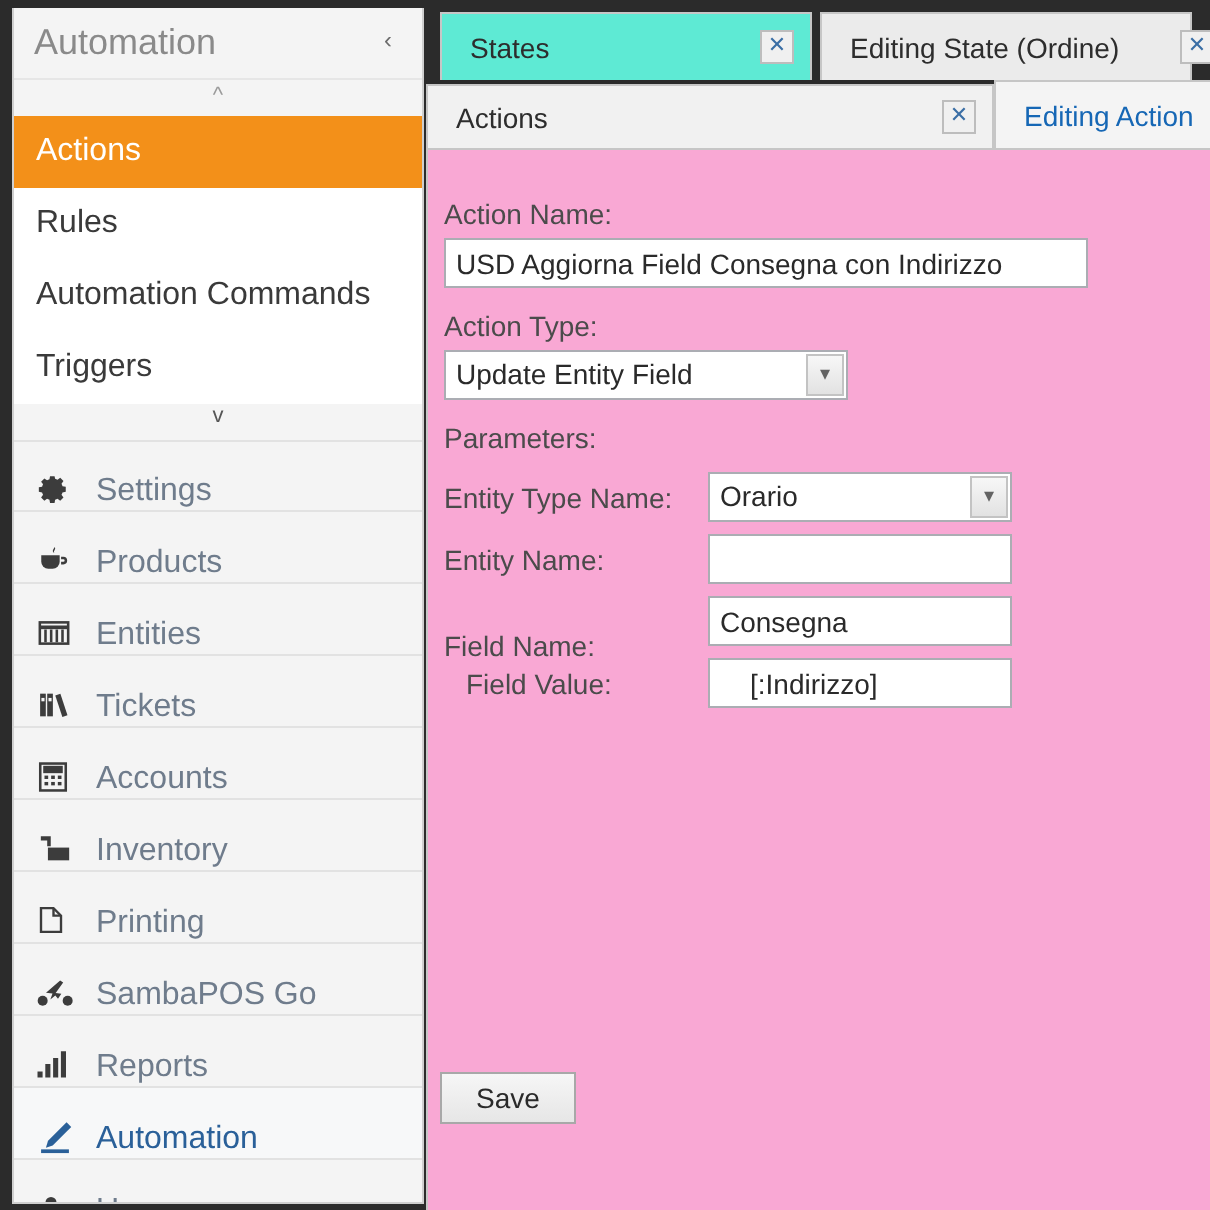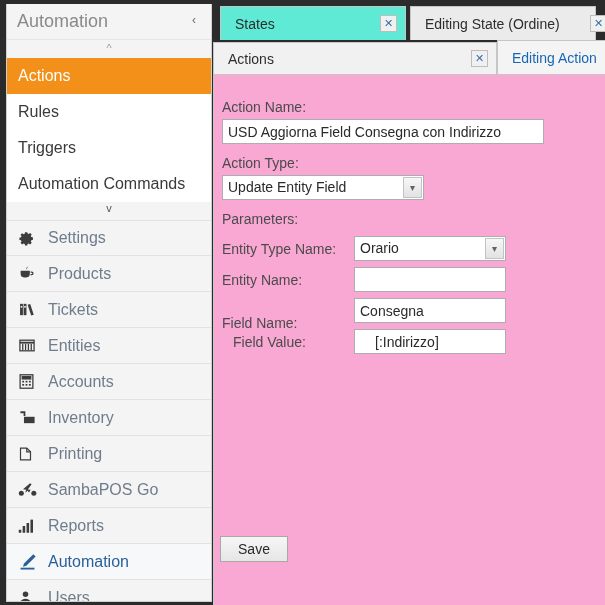--- a/index.html
+++ b/index.html
@@ -74,21 +74,21 @@
     cursor: pointer;
   }
   .sub-item.active {
     background: #f39019;
     color: #ffffff;
   }
   #mainmenu { background: #f4f4f4; }
   .menu-item {
     height: 36px;
     display: flex;
-    align-items: center;
+    align-items: flex-end;
     padding-left: 11px;
     border-bottom: 1px solid #e2e2e2;
     font-size: 16px;
     color: #6f7c8c;
     cursor: pointer;
     background: #f4f4f4;
   }
   .menu-item:first-child { border-top: 1px solid #e2e2e2; }
   .menu-item .ico {
     width: 26px;
@@ -281,24 +281,24 @@
     </div>
 
     <div id="submenu">
       <div class="sub-item active">
         <span>Actions</span>
       </div>
       <div class="sub-item">
         <span>Rules</span>
       </div>
       <div class="sub-item">
+        <span>Automation Commands</span>
+      </div>
+      <div class="sub-item">
         <span>Triggers</span>
-      </div>
-      <div class="sub-item">
-        <span>Automation Commands</span>
       </div>
     </div>
 
     <div class="chev-row down">
       <div class="g">v</div>
     </div>
 
     <div id="mainmenu">
 
       <div class="menu-item">
@@ -313,44 +313,44 @@
 
       <div class="menu-item">
         <span class="ico">
           <svg width="18" height="17" viewBox="0 0 24 24" fill="currentColor">
             <path d="M12.5 2.2c.6.9.3 1.6-.2 2.3-.4.6-.6 1 0 1.8-1-.4-1.4-1.3-1-2.1.3-.7.8-1.1 1.2-2z"></path>
             <path d="M3 8h13v4.5a5 5 0 01-5 5H8a5 5 0 01-5-5V8z"></path>
             <path d="M17 9h1.6a2.7 2.7 0 010 5.4H17v-1.8h1.6a.9.9 0 000-1.8H17V9z"></path>
           </svg>
         </span>
         <span class="lbl">Products</span>
+      </div>
+
+      <div class="menu-item">
+        <span class="ico">
+          <svg width="18" height="17" viewBox="0 0 24 24" fill="none" stroke="currentColor" stroke-width="1.8">
+            <rect x="2" y="4.5" width="20" height="15"></rect>
+            <path d="M2 8h20" stroke-width="2.6"></path>
+            <path d="M6 9.5v9M10 9.5v9M14 9.5v9M18 9.5v9"></path>
+          </svg>
+        </span>
+        <span class="lbl">Entities</span>
       </div>
 
       <div class="menu-item">
         <span class="ico">
           <svg width="19" height="17" viewBox="0 0 24 24" fill="currentColor">
             <rect x="1.5" y="4" width="4" height="16"></rect>
             <rect x="2.4" y="7" width="2.2" height="2.4" fill="#f4f4f4"></rect>
             <rect x="6.5" y="4" width="4" height="16"></rect>
             <rect x="7.4" y="7" width="2.2" height="2.4" fill="#f4f4f4"></rect>
             <path d="M12.2 5.3l3.6-1.2 5 15.2-3.6 1.2z"></path>
           </svg>
         </span>
         <span class="lbl">Tickets</span>
-      </div>
-
-      <div class="menu-item">
-        <span class="ico">
-          <svg width="18" height="17" viewBox="0 0 24 24" fill="none" stroke="currentColor" stroke-width="1.8">
-            <rect x="2" y="4.5" width="20" height="15"></rect>
-            <path d="M2 8h20" stroke-width="2.6"></path>
-            <path d="M6 9.5v9M10 9.5v9M14 9.5v9M18 9.5v9"></path>
-          </svg>
-        </span>
-        <span class="lbl">Entities</span>
       </div>
 
       <div class="menu-item">
         <span class="ico">
           <svg width="17" height="17" viewBox="0 0 24 24" fill="none" stroke="currentColor" stroke-width="1.8">
             <rect x="3" y="2.5" width="18" height="19"></rect>
             <rect x="6" y="5" width="12" height="3.4" fill="currentColor"></rect>
             <g fill="currentColor" stroke="none">
               <rect x="6" y="11" width="2.6" height="2.4"></rect>
               <rect x="10.7" y="11" width="2.6" height="2.4"></rect>

